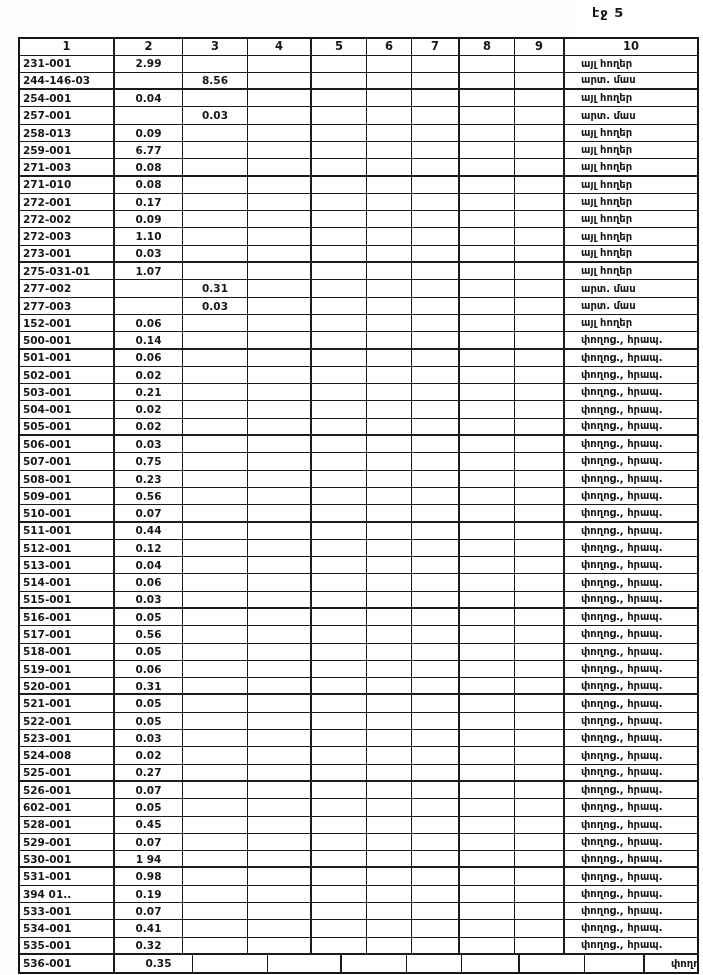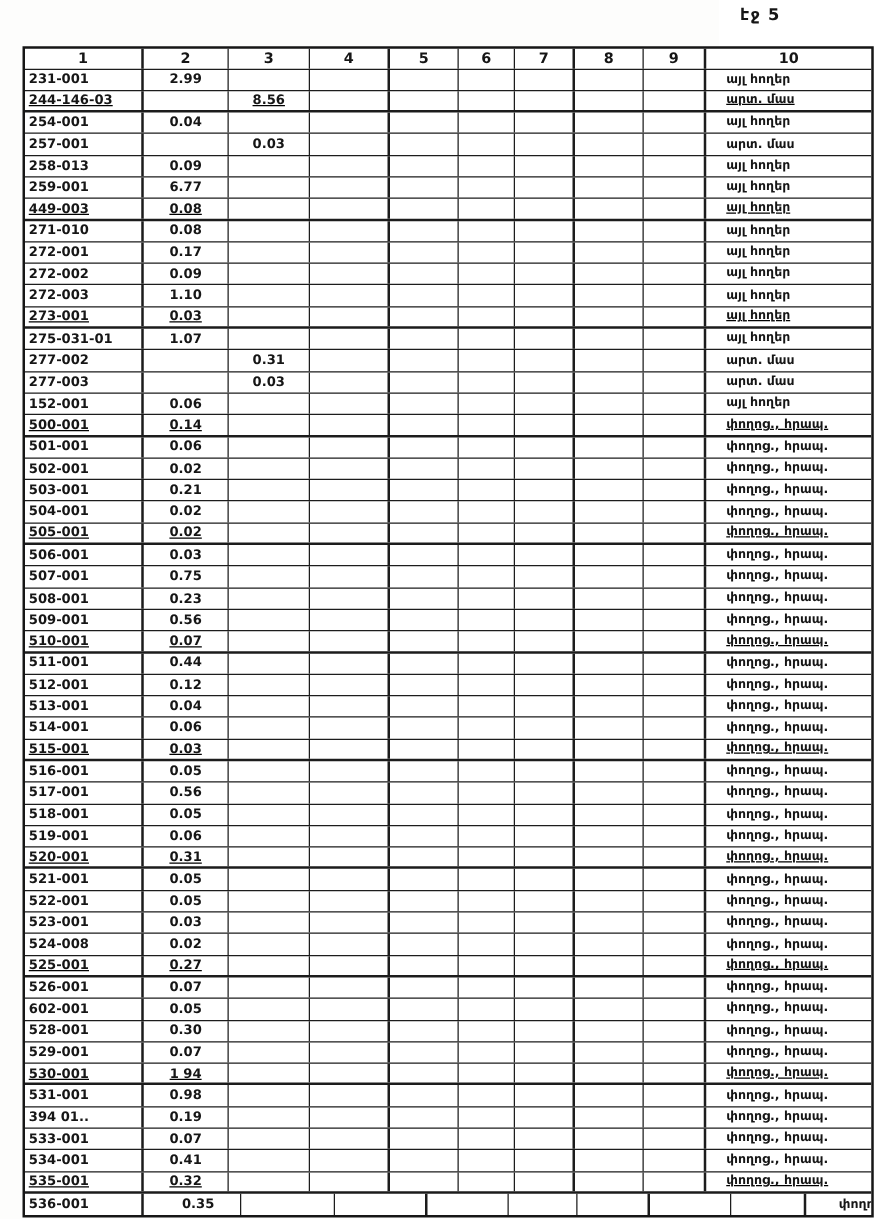--- a/index.html
+++ b/index.html
@@ -22,21 +22,21 @@
     border: 2px solid #161616; box-sizing: border-box;
     background: #fff;
   }
   .row {
     display: flex; align-items: stretch; position: relative;
     box-sizing: border-box; height: 17.3px;
     border-bottom: 1px solid #1c1c1c;
   }
   .row.header { height: 16.5px; }
   
-  .row:nth-child(5n+3) { border-bottom-width: 2px; text-decoration: underline; }
+  .row:nth-child(5n+3) { border-bottom-width: 2px; }
   .row:last-child { border-bottom: 0; gap: 10px; }
   .cell {
     box-sizing: border-box; border-right: 1px solid #1c1c1c;
     overflow: hidden; white-space: nowrap;
     display: flex; align-items: center;
     font-size: 10.5px; font-weight: bold; color: #161616;
     line-height: 1;
   }
   .c1  { width: 95px; padding-left: 3px; border-right-width: 2px; }
   .c2  { width: 68px; justify-content: center; }
@@ -150,21 +150,21 @@
     <div class="cell c5"></div>
     <div class="cell c6"></div>
     <div class="cell c7"></div>
     <div class="cell c8"></div>
     <div class="cell c9"></div>
     <div class="cell c10">այլ հողեր</div>
 
   </div>
 
   <div class="row">
-    <div class="cell c1">449-003</div>
+    <div class="cell c1">271-003</div>
     <div class="cell c2">0.08</div>
     <div class="cell c3"></div>
     <div class="cell c4"></div>
     <div class="cell c5"></div>
     <div class="cell c6"></div>
     <div class="cell c7"></div>
     <div class="cell c8"></div>
     <div class="cell c9"></div>
     <div class="cell c10">այլ հողեր</div>
 
@@ -683,21 +683,21 @@
     <div class="cell c6"></div>
     <div class="cell c7"></div>
     <div class="cell c8"></div>
     <div class="cell c9"></div>
     <div class="cell c10">փողոց., հրապ.</div>
 
   </div>
 
   <div class="row">
     <div class="cell c1">528-001</div>
-    <div class="cell c2">0.30</div>
+    <div class="cell c2">0.45</div>
     <div class="cell c3"></div>
     <div class="cell c4"></div>
     <div class="cell c5"></div>
     <div class="cell c6"></div>
     <div class="cell c7"></div>
     <div class="cell c8"></div>
     <div class="cell c9"></div>
     <div class="cell c10">փողոց., հրապ.</div>
 
   </div>

